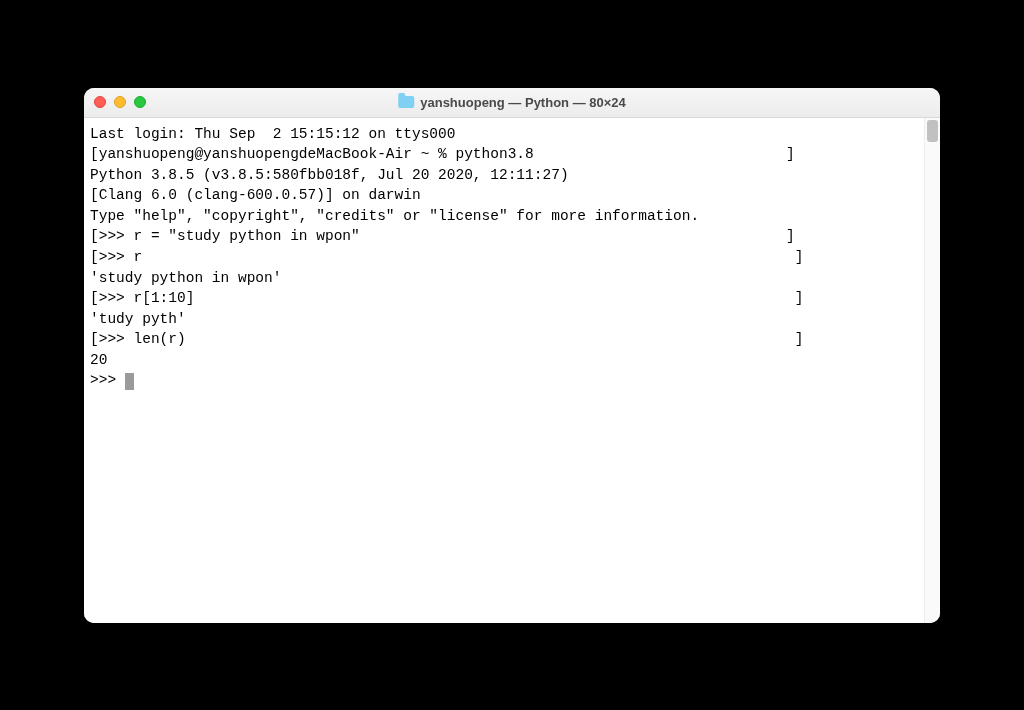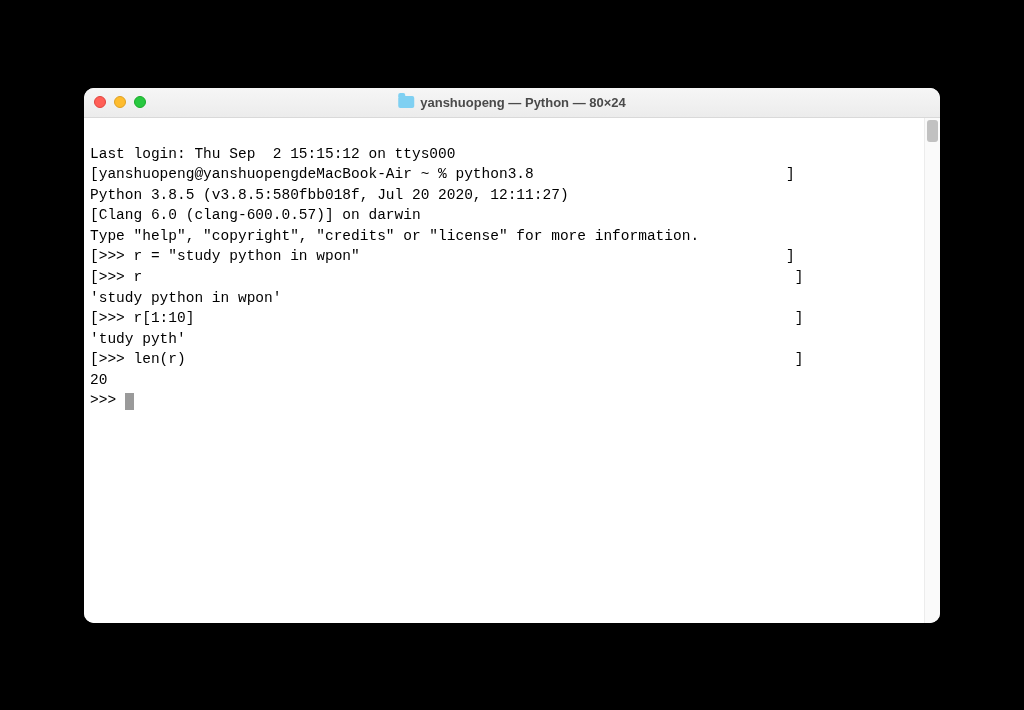--- a/index.html
+++ b/index.html
@@ -85,21 +85,20 @@
     .terminal {
       flex: 1;
       background: #fff;
       color: #000;
       font-size: 14.5px;
       line-height: 1.42;
       padding: 6px 4px 4px 6px;
       white-space: pre;
       font-family: "SF Mono", Menlo, Monaco, "Courier New", monospace;
       overflow: hidden;
-      margin-top: 20px;
     }
     .terminal .line { display: block; }
     .cursor {
       display: inline-block;
       width: 8.8px;
       height: 17px;
       background: #9a9a9a;
       vertical-align: text-bottom;
       margin-bottom: -2px;
     }

